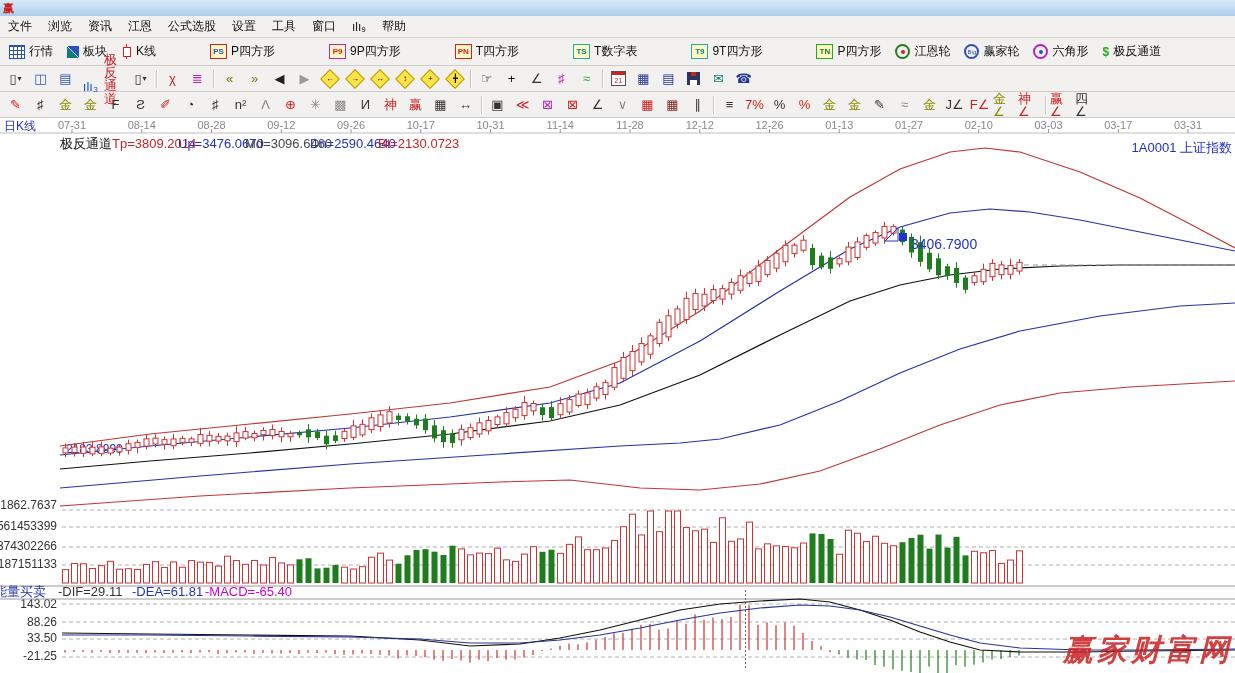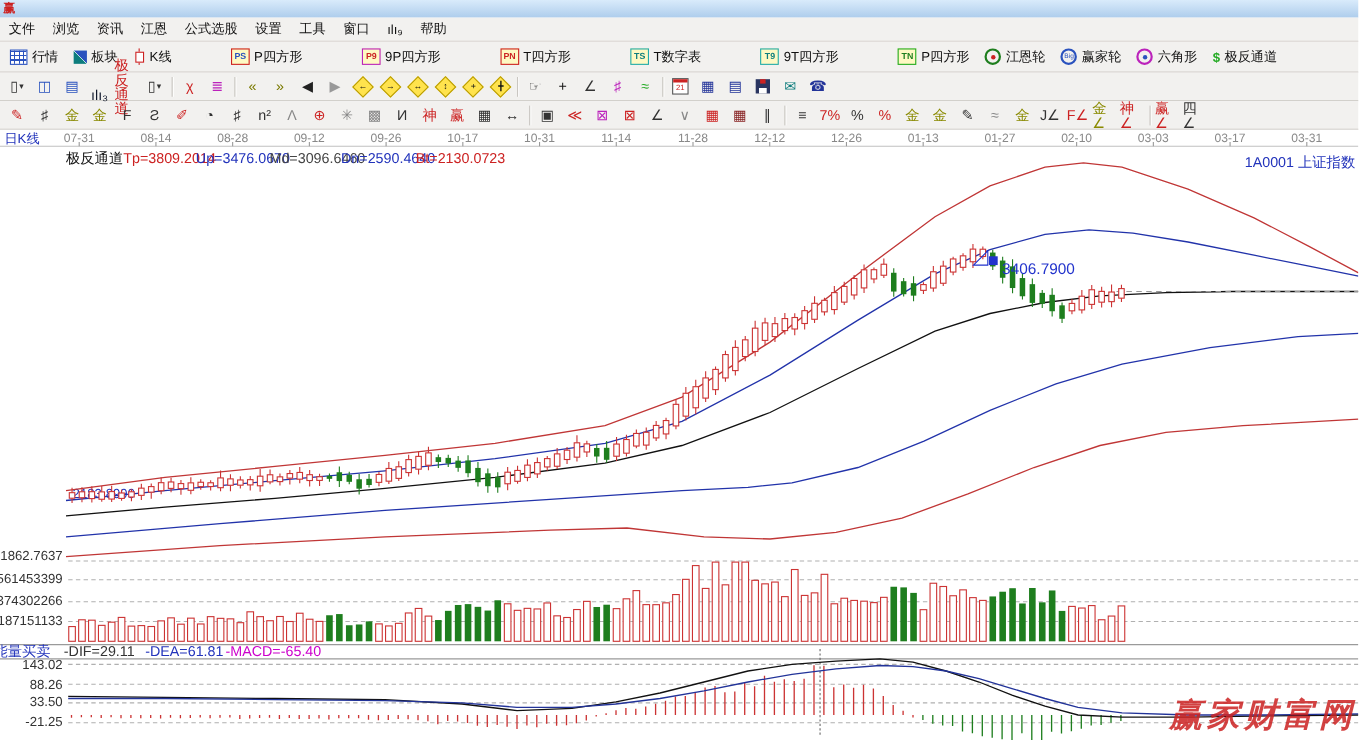--- a/index.html
+++ b/index.html
@@ -127,21 +127,21 @@
       <span style="color: rgb(51, 51, 51);">▯</span>
       <span class="suffix">▾</span>
     </div>
     <div class="tb-ibtn">
       <span style="color: rgb(42, 82, 190);">◫</span>
     </div>
     <div class="tb-ibtn">
       <span style="color: rgb(42, 82, 190);">▤</span>
     </div>
     <div class="tb-ibtn">
-      <span style="color: #0f172a; margin-top: 15px;">ılı₃</span>
+      <span style="color: #1d4ed8; margin-top: 15px;">ılı₃</span>
     </div>
     <div class="tb-ibtn">
       <span style="color: rgb(204, 34, 34);">极反通道</span>
     </div>
     <div class="tb-ibtn">
       <span style="color: rgb(51, 51, 51);">▯</span>
       <span class="suffix">▾</span>
     </div>
     <div class="tb-sep"></div>
     <div class="tb-ibtn">

